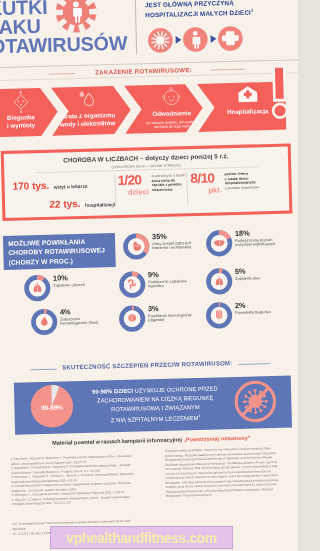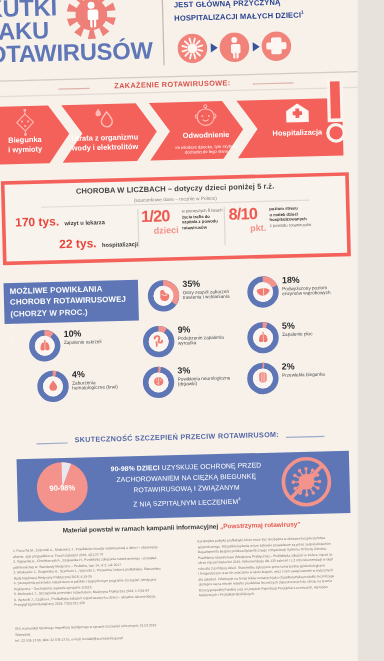--- a/index.html
+++ b/index.html
@@ -479,13 +479,16 @@
       <div>dla zakażeń. Informacje na temat leków uznanych jako charakterystyka produktu leczniczego</div>
       <div>dostępne są na stronie rejestru produktów leczniczych dopuszczonych do obrotu na terenie</div>
       <div>Rzeczypospolitej Polskiej oraz w Urzędzie Rejestracji Produktów Leczniczych, Wyrobów</div>
       <div>Medycznych i Produktów Biobójczych.</div>
     </div>
     <div class="fcol" style="left:6px;top:519px;width:130px;line-height:5.2px">
         <div>GIS, Komunikat Głównego Inspektora Sanitarnego w sprawie szczepień ochronnych, 01.03.2019 Warszawa</div>
         <div>tel.: 22 536 13 00, faks: 22 536 13 01, e-mail: kontakt@szczepienia.gov.pl</div>
       </div>
   </div>
+  <div class="wm">
+      <span>vphealthandfitness.com</span>
+    </div>
 </div>
 
 </body></html>

